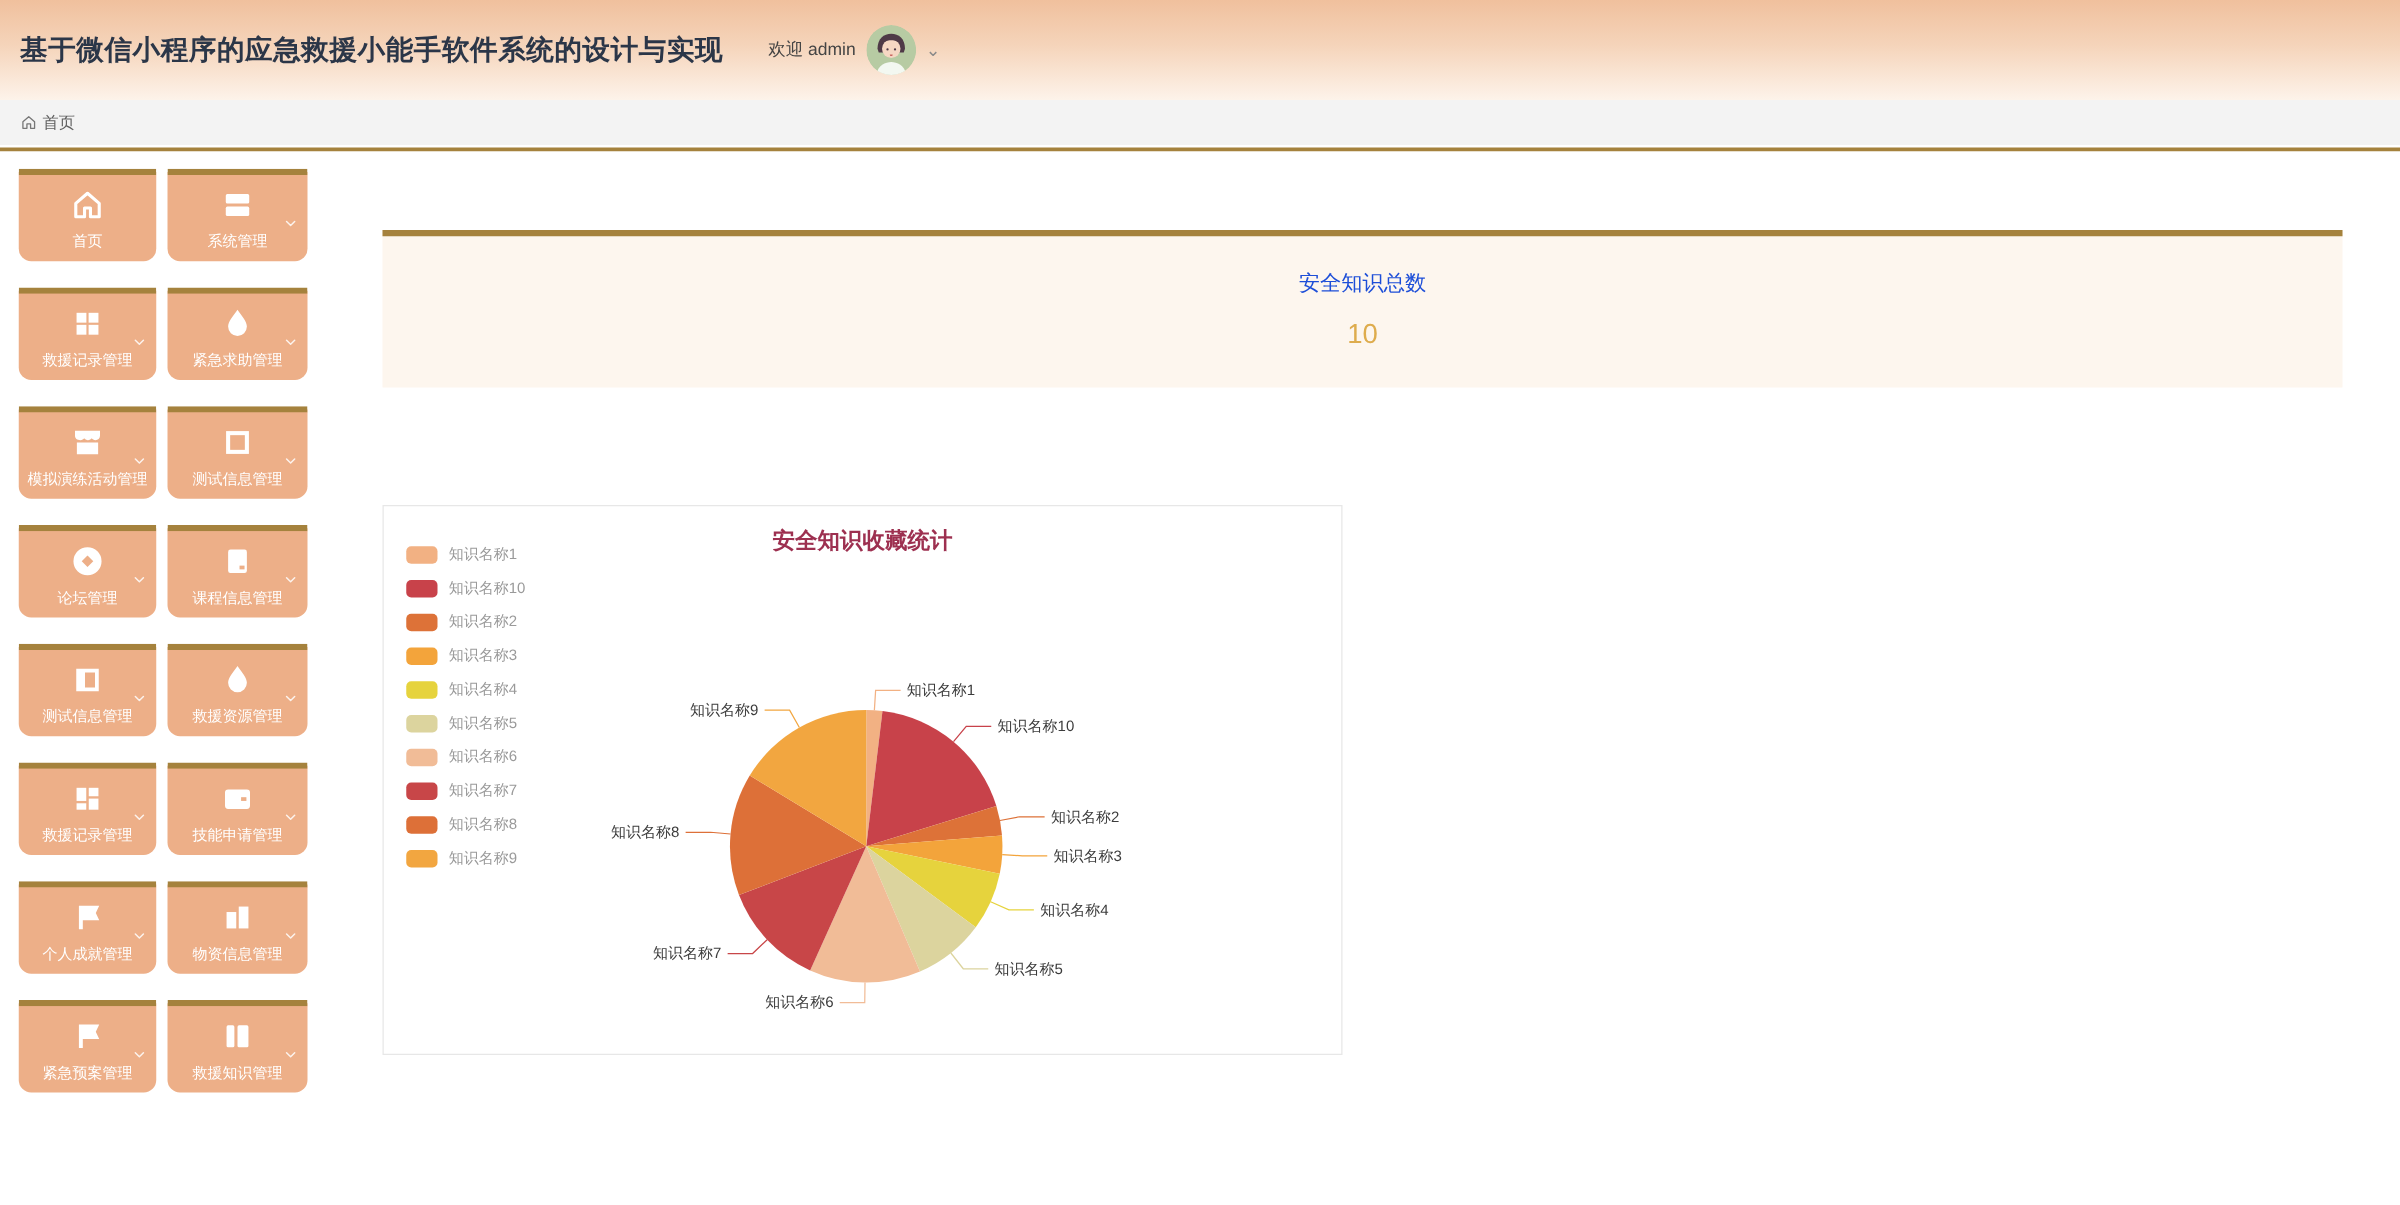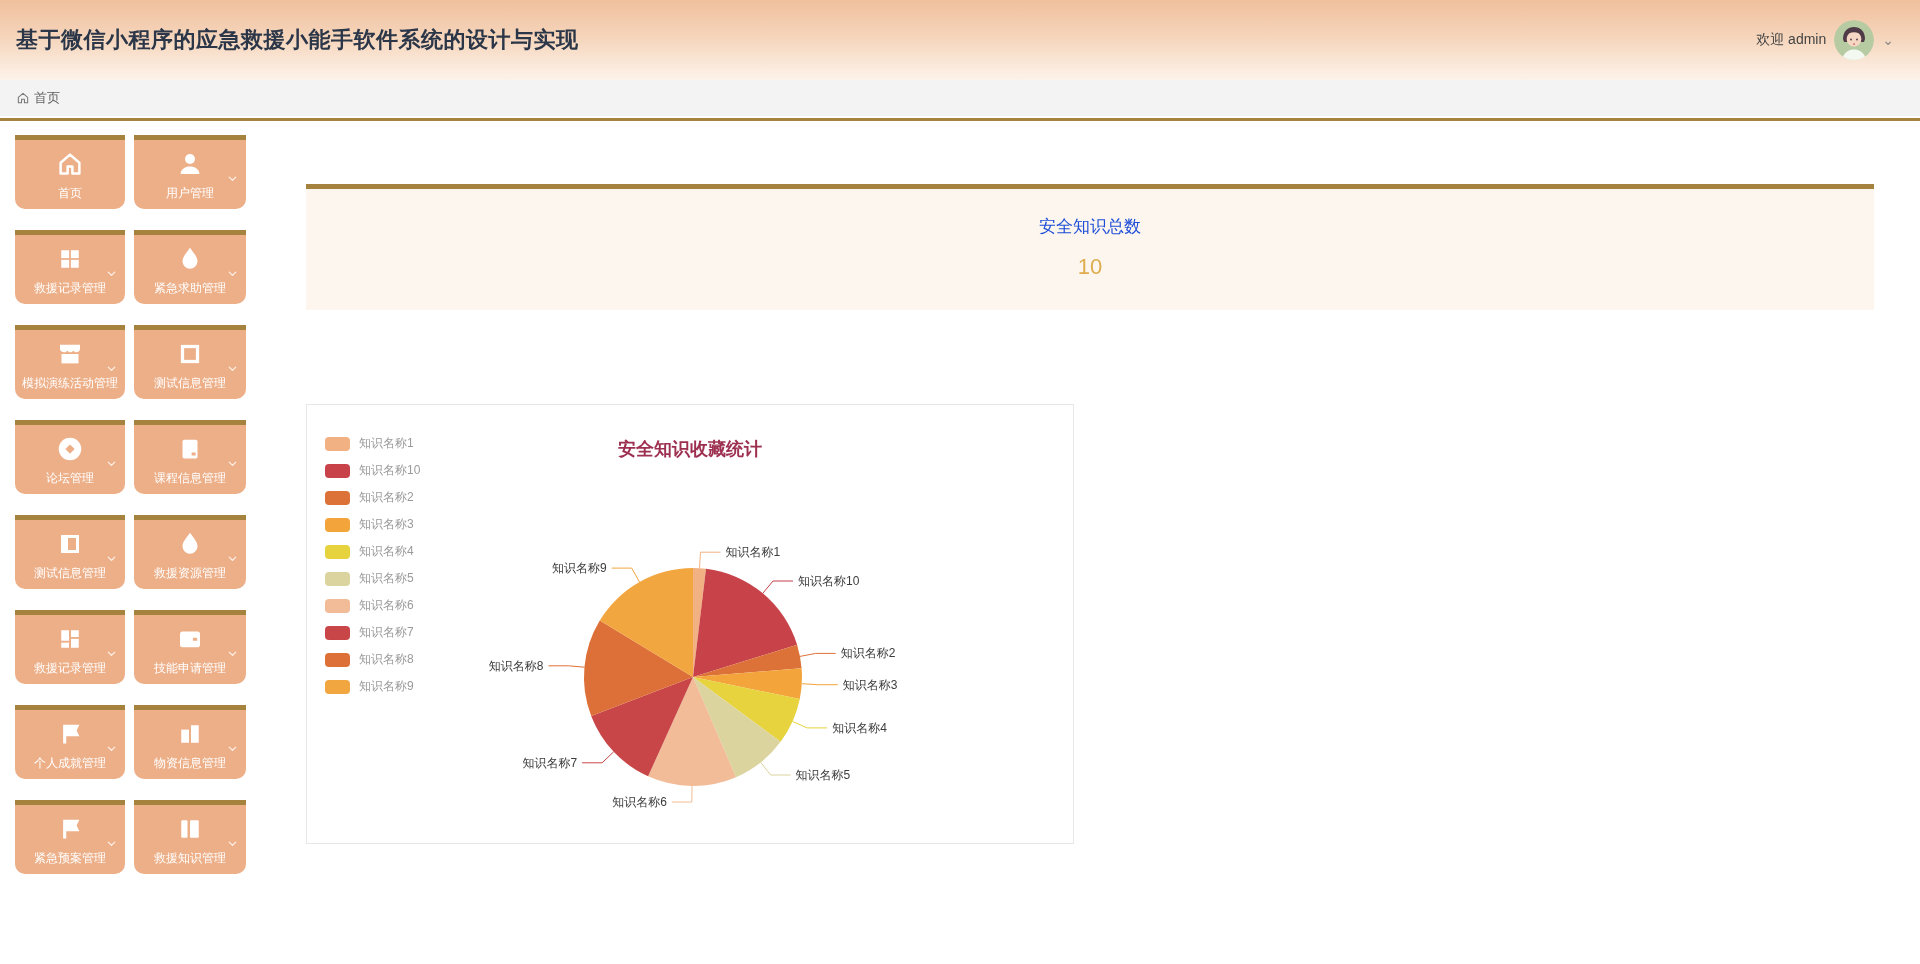--- a/index.html
+++ b/index.html
@@ -1,21 +1,21 @@
 <!DOCTYPE html>
 <html><head>
 <meta charset="utf-8">
 <style>
   * { margin:0; padding:0; box-sizing:border-box; }
   html,body { width:1920px; height:964px; overflow:hidden; background:#fff;
     font-family:"Liberation Sans","DejaVu Sans",sans-serif; }
 
   
   .app-header { height:80px; background:linear-gradient(180deg,#f0c09d 0%,#f5d4ba 45%,#fdf3ea 100%);
-    display:flex; align-items:center; justify-content:space-between; padding:0 26px 0 16px; }
+    display:flex; align-items:center; justify-content:flex-start; padding:0 26px 0 16px; }
   .app-title { font-size:22px; font-weight:bold; color:#2b3648; letter-spacing:.5px; }
   .header-right { display:flex; align-items:center; gap:8px; }
   .welcome-text { font-size:14px; color:#444;margin-left:36px; }
   .avatar { width:40px; height:40px; border-radius:50%; overflow:hidden; flex:0 0 auto; cursor:pointer; }
   .caret { font-size:14px; color:#8a8a8a; cursor:pointer; line-height:1; }
 
   
   .breadcrumb-bar { height:36px; background:#f3f3f3; display:flex; align-items:center; padding-left:16px;
     color:#5f5f5f; font-size:13px; gap:4px; }
   .gold-line { height:3px; background:#a5823d; margin-top:2px; }
@@ -34,21 +34,21 @@
   .main { flex:1; padding:63px 46px 0 46px; }
 
   
   .stat-card { border-top:5px solid #a5823d; background:#fdf6ee; text-align:center; padding:26px 0 30px; }
   .stat-label { font-size:17px; color:#1d4ed8; }
   .stat-value { font-size:22px; color:#deac4d; margin-top:16px; }
 
   
   .chart-card { position:relative; margin-top:94px; width:768px; height:440px;
     border:1px solid #e7e7e7; background:#fff; }
-  .chart-title { position:absolute; top:32px; left:0; width:100%; text-align:center;
+  .chart-title { position:absolute; top:15px; left:0; width:100%; text-align:center;
     font-size:18px; font-weight:bold; color:#9d3050; }
   .legend { position:absolute; left:18px; top:30px; }
   .legend-item { display:flex; align-items:center; gap:9px; margin-bottom:10px; cursor:pointer; }
   .legend-swatch { width:25px; height:14px; border-radius:4px; flex:0 0 auto; }
   .legend-label { font-size:12px; color:#9a9a9a; }
   .pie-svg { position:absolute; left:0; top:0; }
 </style>
 </head>
 <body>
 
@@ -85,27 +85,27 @@
   <nav class="sidebar">
     <div class="menu-grid" id="menu-grid">
         <div class="menu-btn">
           <svg class="m-icon" viewBox="0 0 24 24">
             <path d="M12 4.5 4.5 11v8.5h5.6v-5.6h3.8v5.6h5.6V11z" fill="none" stroke="#fff" stroke-width="2" stroke-linejoin="round"></path>
           </svg>
           <div class="m-label">首页</div>
         </div>
         <div class="menu-btn">
           <svg class="m-icon" viewBox="0 0 24 24">
-            <circle cx="12" cy="8" r="4" fill="#fff"></circle>
-            <path d="M4.5 20c0-4 3.8-6 7.5-6s7.5 2 7.5 6z" fill="#fff"></path>
-          </svg>
-          <svg class="m-chevron" viewBox="0 0 24 24">
-            <path d="M6 9.5l6 6 6-6" fill="none" stroke="#fff" stroke-width="2.2" stroke-linecap="round" stroke-linejoin="round"></path>
-          </svg>
-          <div class="m-label">用户管理</div>
+            <rect x="4.5" y="5" width="15" height="6" rx="1" fill="#fff"></rect>
+            <rect x="4.5" y="13" width="15" height="6" rx="1" fill="#fff"></rect>
+          </svg>
+          <svg class="m-chevron" viewBox="0 0 24 24">
+            <path d="M6 9.5l6 6 6-6" fill="none" stroke="#fff" stroke-width="2.2" stroke-linecap="round" stroke-linejoin="round"></path>
+          </svg>
+          <div class="m-label">系统管理</div>
         </div>
         <div class="menu-btn">
           <svg class="m-icon" viewBox="0 0 24 24">
             <rect x="5" y="5" width="6.3" height="6.3" fill="#fff"></rect>
             <rect x="12.7" y="5" width="6.3" height="6.3" fill="#fff"></rect>
             <rect x="5" y="12.7" width="6.3" height="6.3" fill="#fff"></rect>
             <rect x="12.7" y="12.7" width="6.3" height="6.3" fill="#fff"></rect>
           </svg>
           <svg class="m-chevron" viewBox="0 0 24 24">
             <path d="M6 9.5l6 6 6-6" fill="none" stroke="#fff" stroke-width="2.2" stroke-linecap="round" stroke-linejoin="round"></path>

